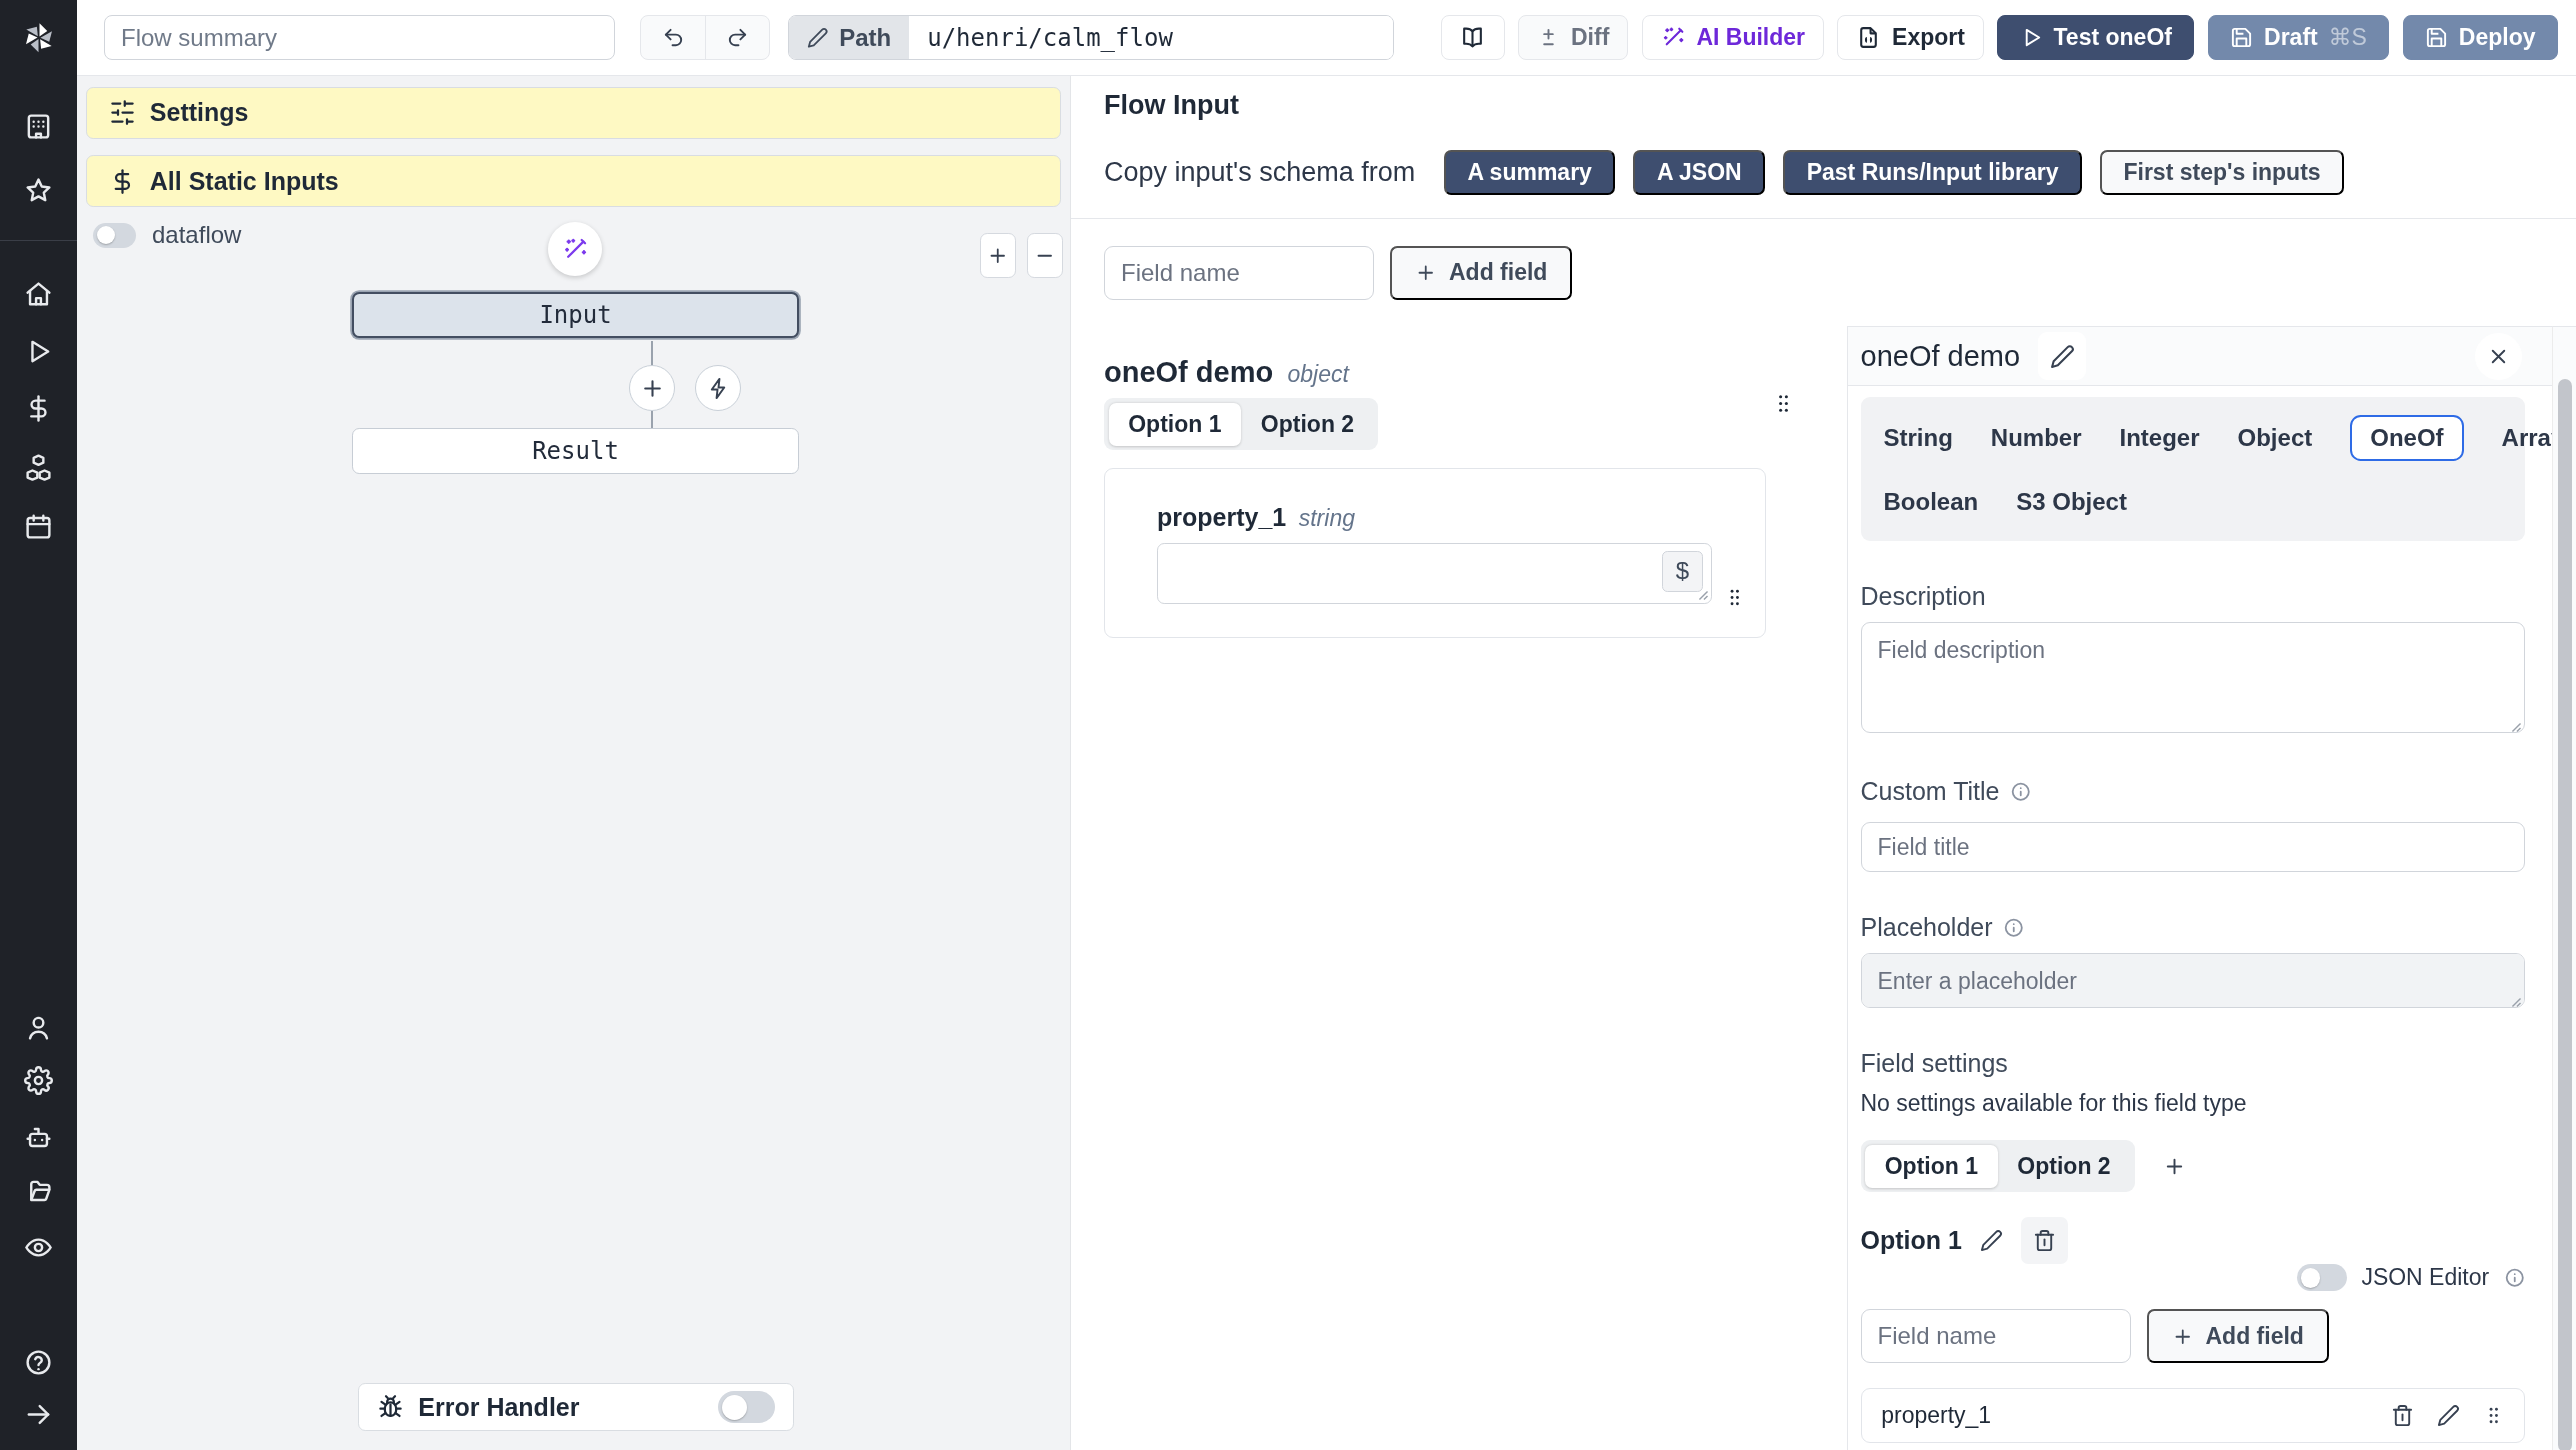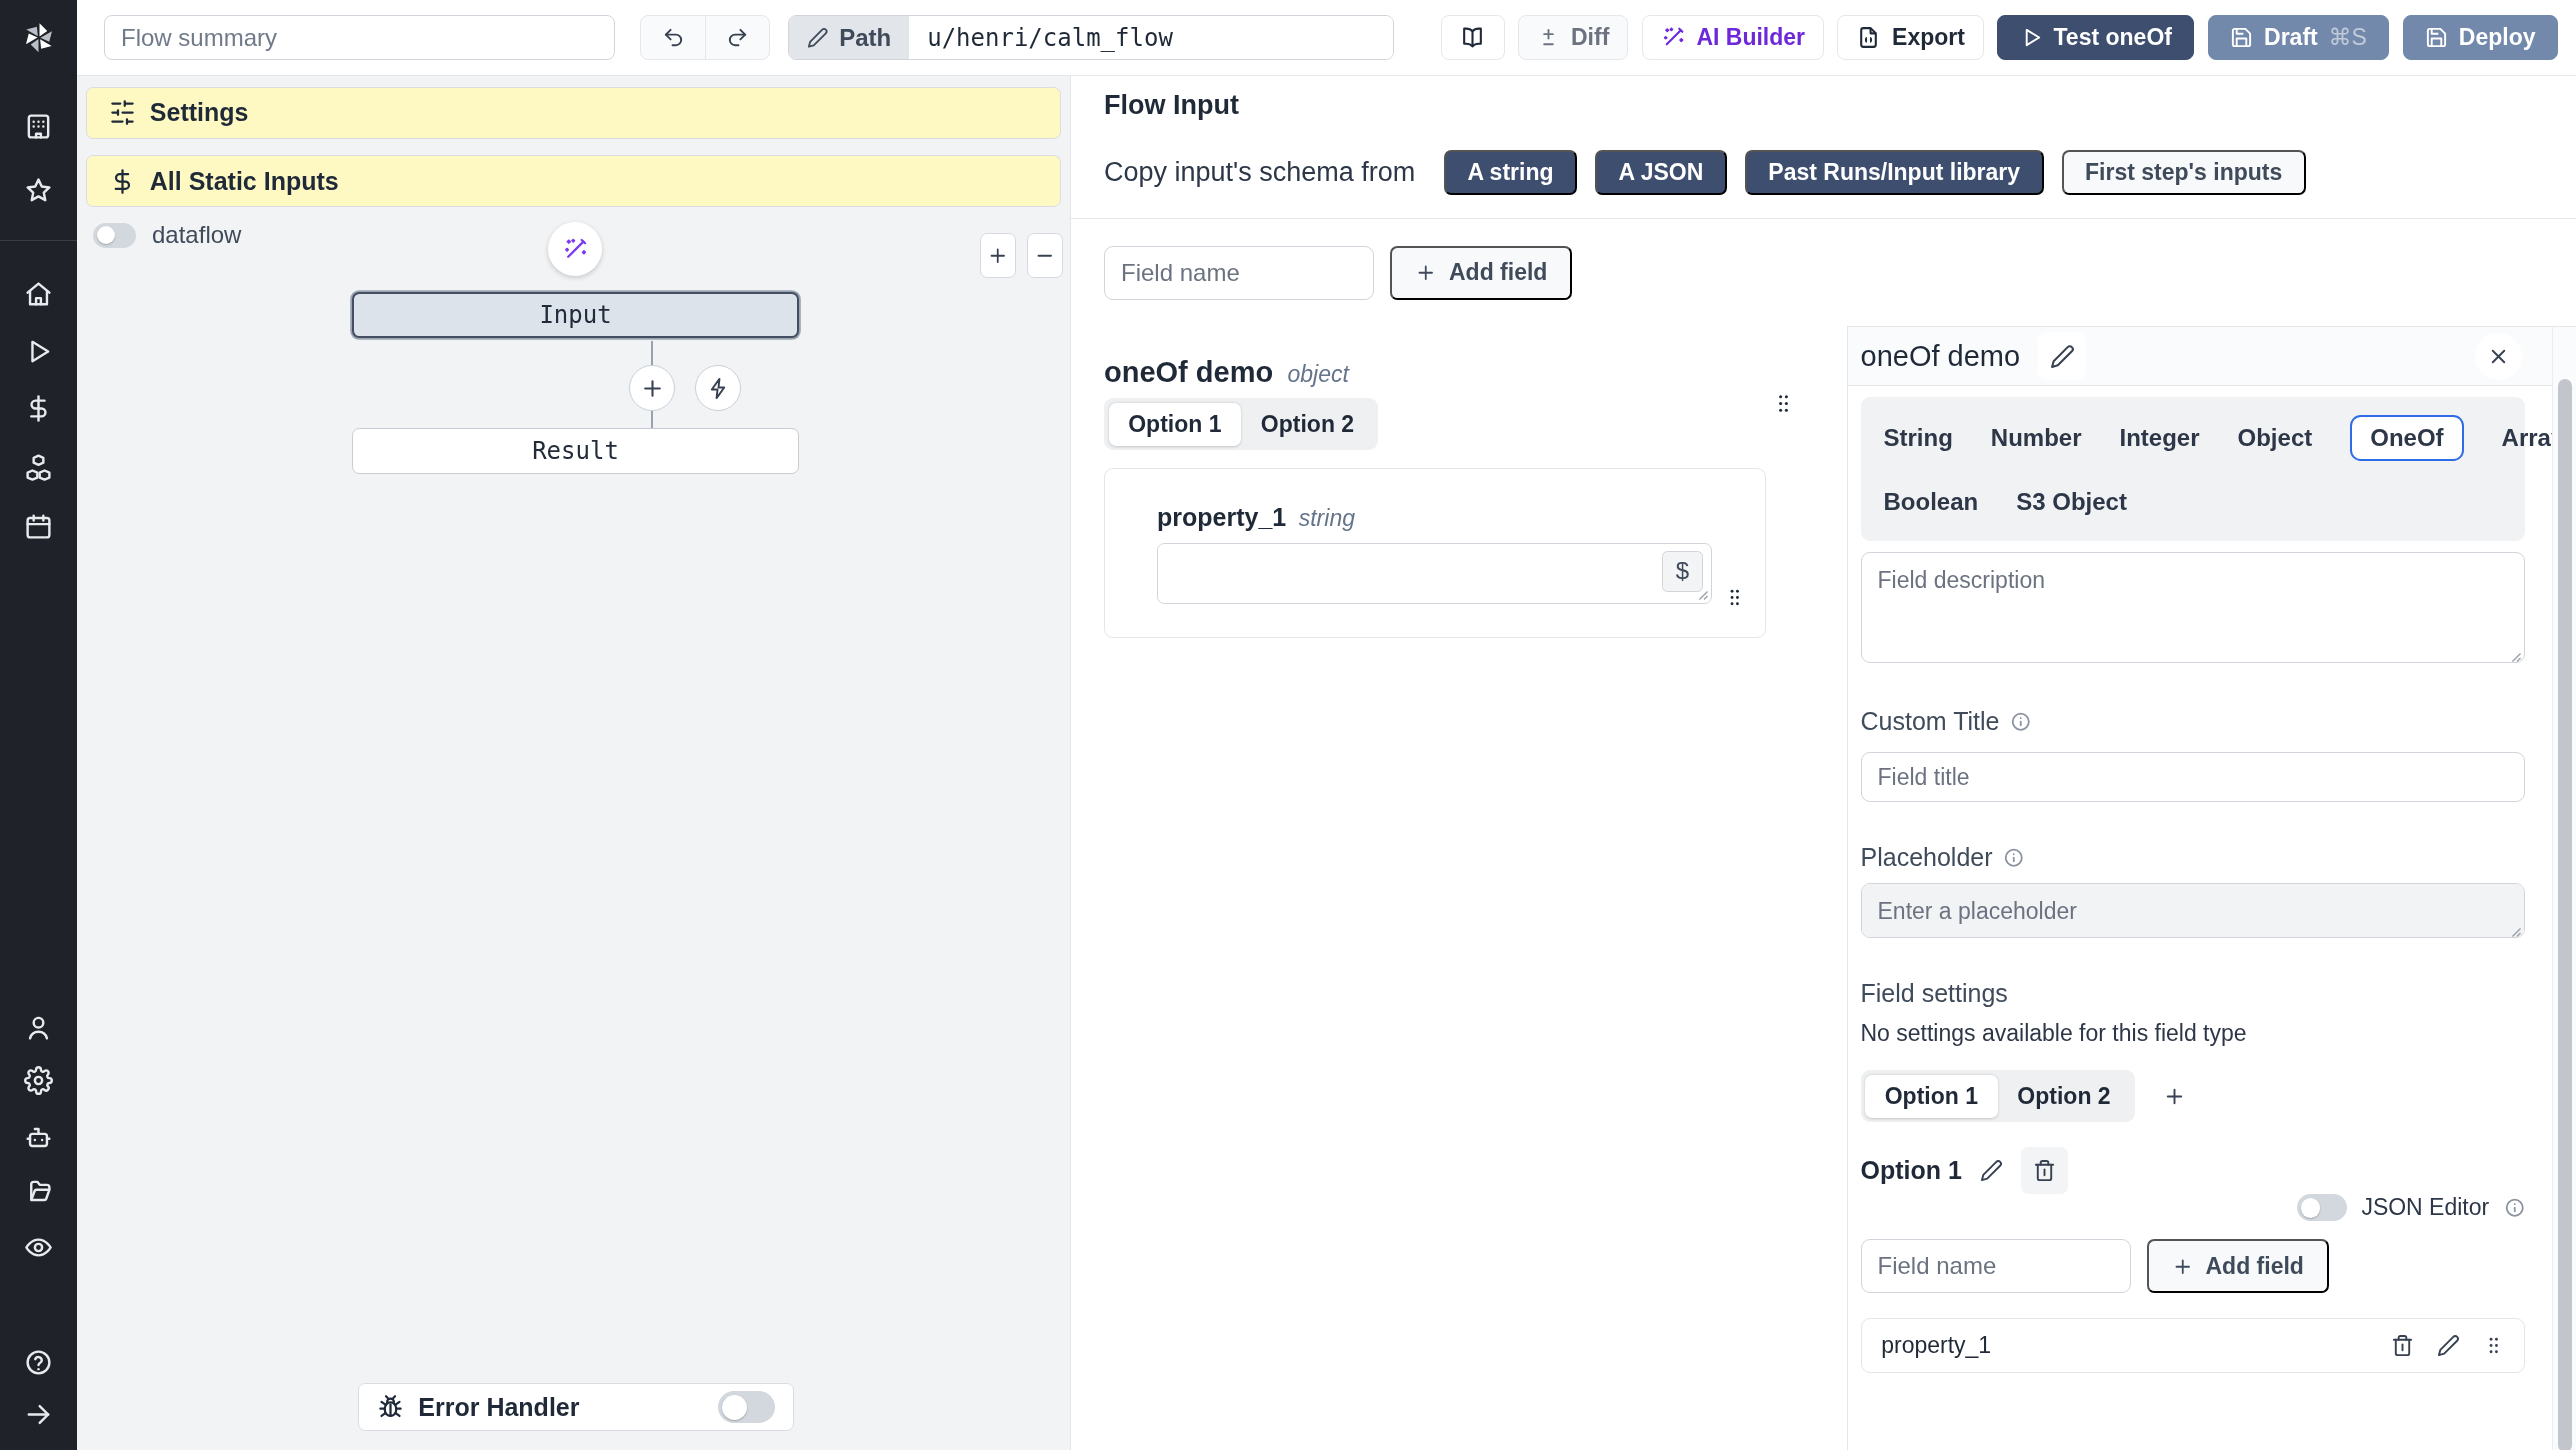--- a/index.html
+++ b/index.html
@@ -449,21 +449,21 @@
           <span class="toggle"></span>
         </div>
       </section>
 
       <section class="right-area">
 
         <div class="fi-head">
           <div class="fi-title">Flow Input</div>
           <div class="fi-copy-row">
             <span class="fi-copy-label">Copy input's schema from</span>
-            <button class="copy-btn">A string</button>
+            <button class="copy-btn">A summary</button>
             <button class="copy-btn">A JSON</button>
             <button class="copy-btn">Past Runs/Input library</button>
             <button class="copy-btn ghost">First step's inputs</button>
           </div>
         </div>
 
         <div class="fi-field-row">
           <input class="field-input" placeholder="Field name" style="">
           <button class="add-field-btn">
             <svg width="21.5" height="21.5" viewBox="0 0 24 24" fill="none" stroke="currentColor" stroke-width="2" stroke-linecap="round">
@@ -543,20 +543,21 @@
                   <span class="type-opt">Object</span>
                   <span class="type-opt selected">OneOf</span>
                   <span class="type-opt">Array</span>
                 </div>
                 <div class="type-row">
                   <span class="type-opt">Boolean</span>
                   <span class="type-opt">S3 Object</span>
                 </div>
               </div>
 
+              <div class="ed-label mt46">Description</div>
               <div class="ed-textarea">
                 <textarea style="height: 111px;" placeholder="Field description"></textarea>
                 <svg class="corner" width="14.3" height="14.3" viewBox="0 0 16 16" stroke="currentColor" stroke-width="1.6">
                     <path d="M5 14 14 5M10 14l4-4"></path>
                   </svg>
               </div>
 
               <div class="ed-label mt46">
                 <span>Custom Title</span>
                 <svg class="info-ic" width="21.5" height="21.5" viewBox="0 0 24 24" fill="none" stroke="currentColor" stroke-width="2" stroke-linecap="round">

